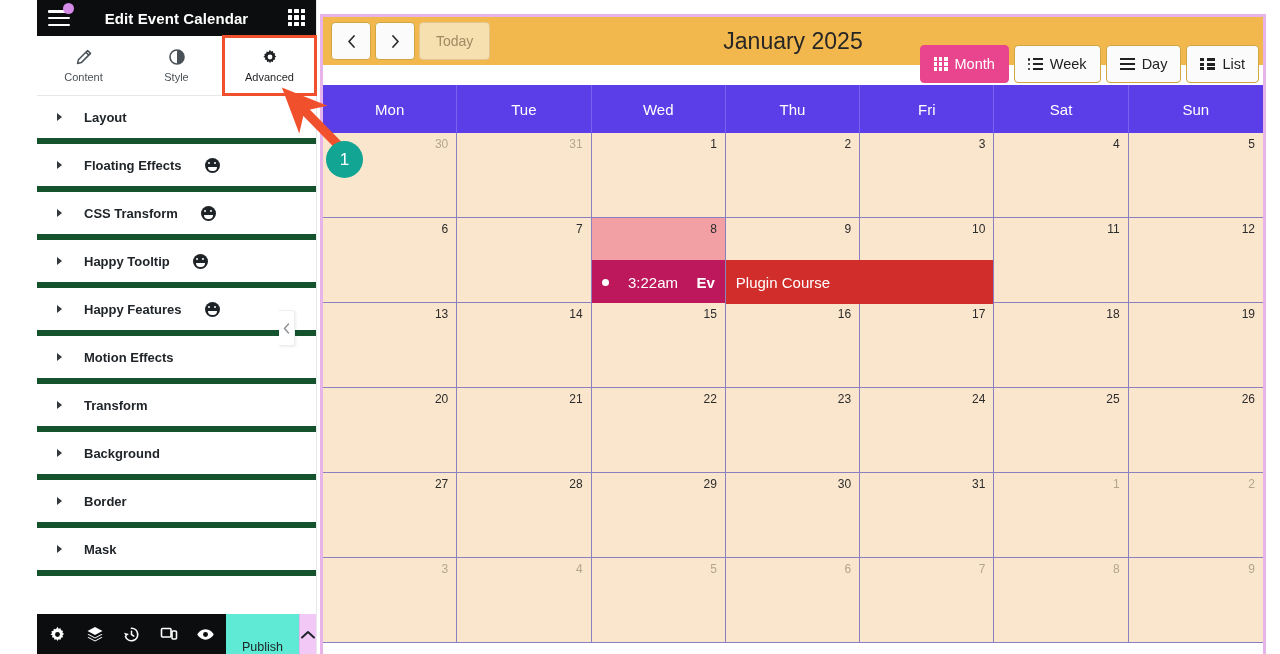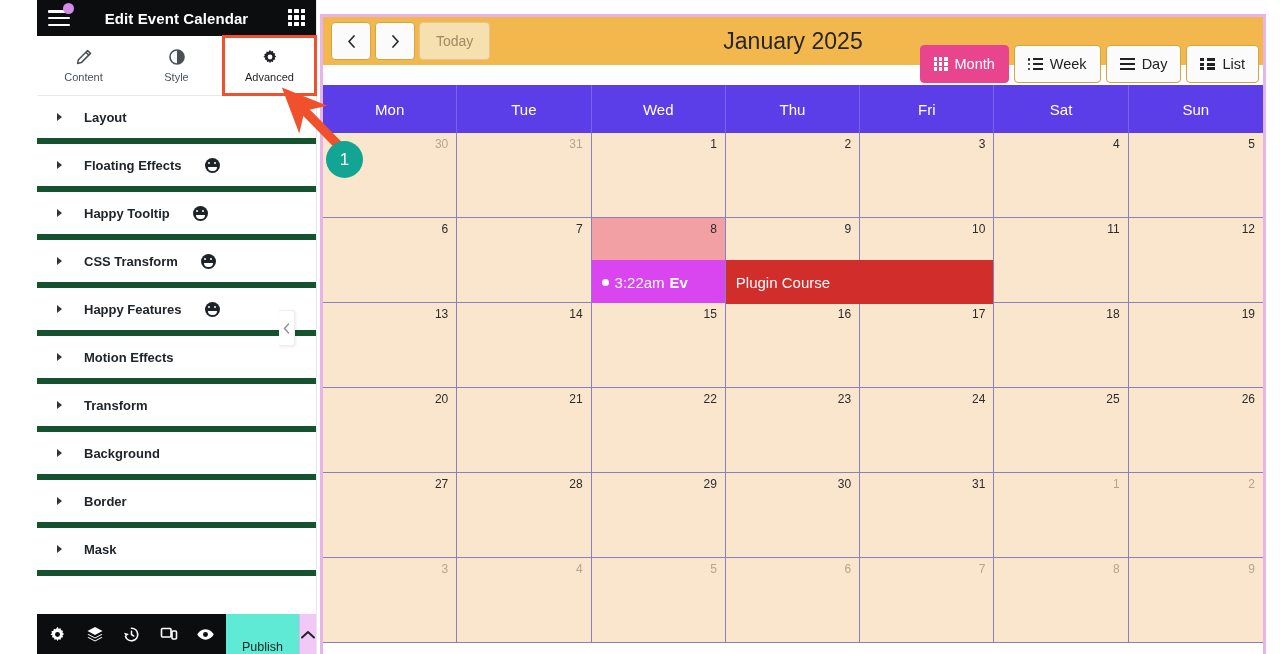--- a/index.html
+++ b/index.html
@@ -205,21 +205,21 @@
   .day-num { text-align: right; font-size: 12px; color: #2b2b2b; line-height: 1; }
   .day-cell.other .day-num { color: #b5a58d; }
   .day-cell.today { background: #f2a0a4; }
 
   .ev {
     position: absolute; left: 0; top: 42px;
     height: 44px; display: flex; align-items: center;
     padding: 0 10px; color: #fff; font-size: 15px;
     white-space: nowrap; overflow: hidden; cursor: pointer;
   }
-  .ev.blue { background: #d946ef; width: 100%; }
+  .ev.blue { background: #be185d; width: 100%; justify-content: space-between; }
   .ev.red { background: #d12d2b; }
   .ev .dot { width: 7px; height: 7px; border-radius: 50%; background: #fff; flex: none; margin-right: 6px; }
   .ev .etitle { font-weight: bold; margin-left: 5px; }
 
   
   #anno-svg { position: absolute; left: 0; top: 0; width: 1280px; height: 654px; pointer-events: none; z-index: 20; }
   #step-badge {
     position: absolute; left: 326px; top: 141px;
     width: 37px; height: 37px; border-radius: 50%;
     background: #12a594; color: #fff;
@@ -294,26 +294,26 @@
           <span class="acc-arrow"></span>
           <span class="acc-label">Layout</span>
         </div>
         <div class="acc-item">
           <span class="acc-arrow"></span>
           <span class="acc-label">Floating Effects</span>
           <span class="pro-badge"></span>
         </div>
         <div class="acc-item">
           <span class="acc-arrow"></span>
+          <span class="acc-label">CSS Transform</span>
+          <span class="pro-badge"></span>
+        </div>
+        <div class="acc-item">
+          <span class="acc-arrow"></span>
           <span class="acc-label">Happy Tooltip</span>
-          <span class="pro-badge"></span>
-        </div>
-        <div class="acc-item">
-          <span class="acc-arrow"></span>
-          <span class="acc-label">CSS Transform</span>
           <span class="pro-badge"></span>
         </div>
         <div class="acc-item">
           <span class="acc-arrow"></span>
           <span class="acc-label">Happy Features</span>
           <span class="pro-badge"></span>
         </div>
         <div class="acc-item">
           <span class="acc-arrow"></span>
           <span class="acc-label">Motion Effects</span>

